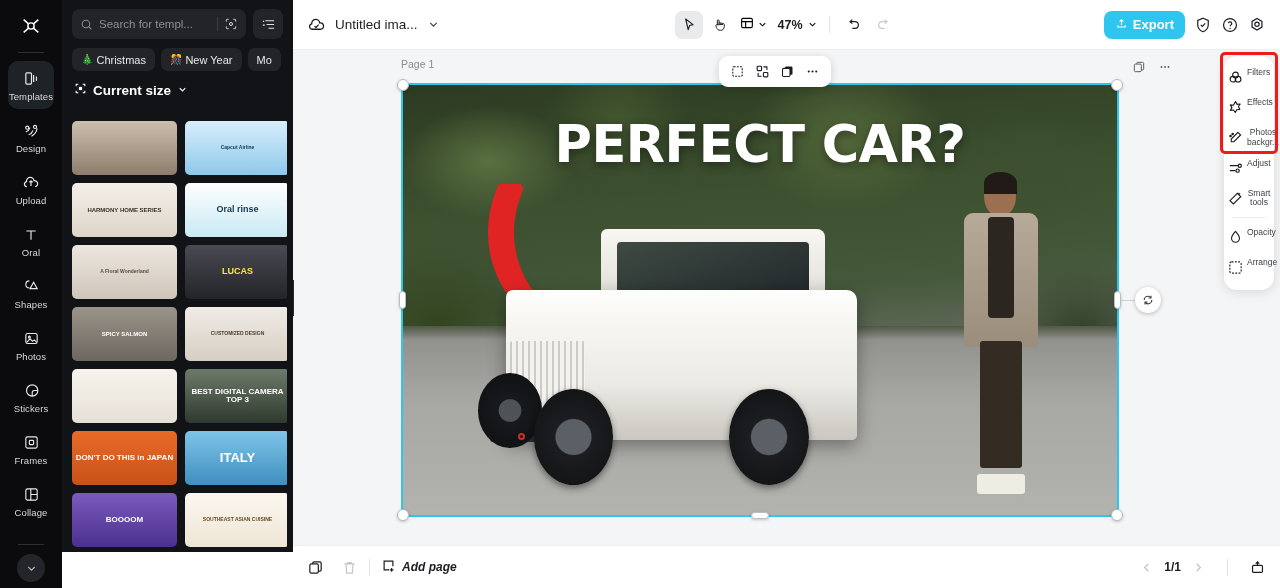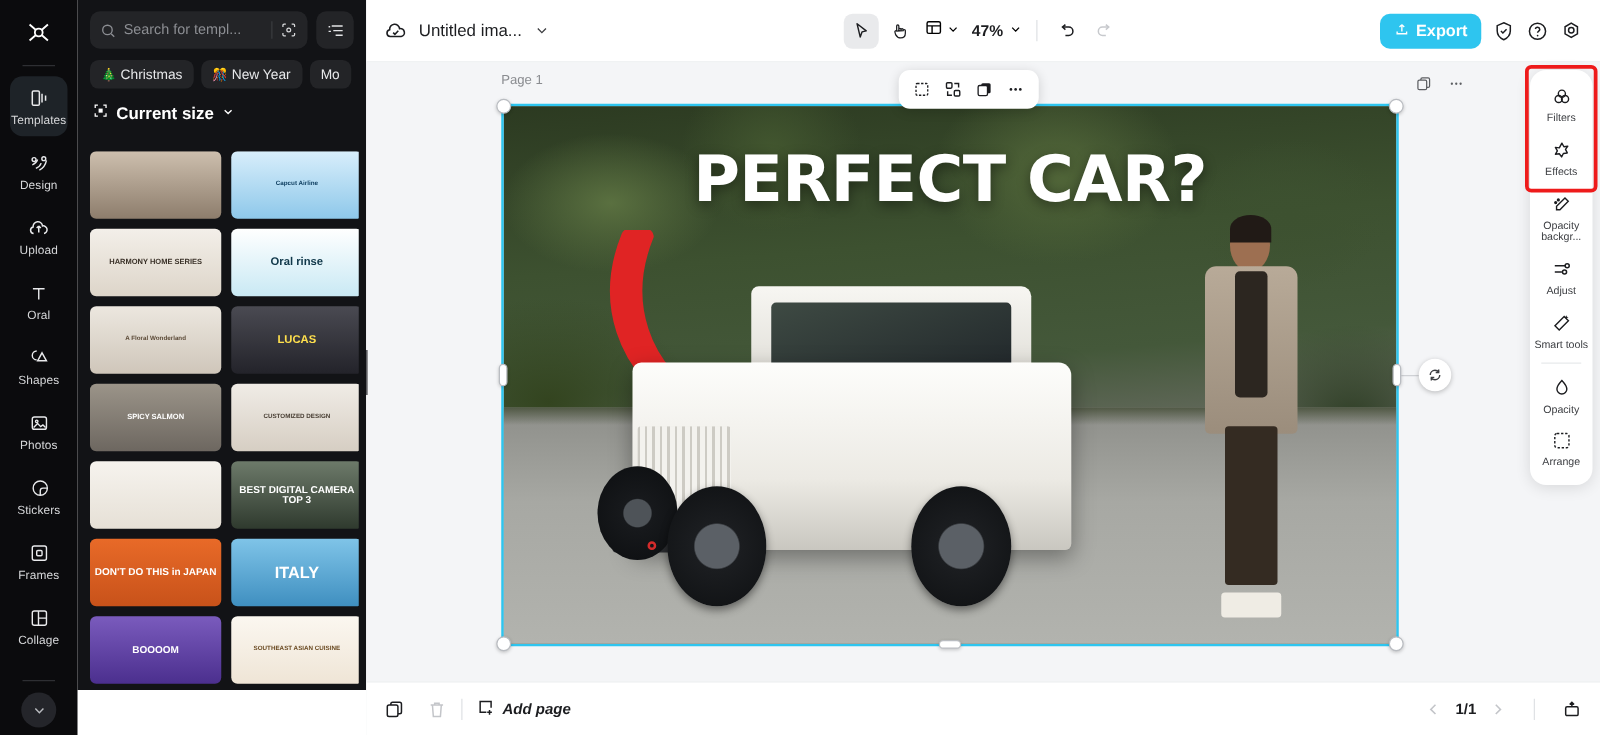--- a/index.html
+++ b/index.html
@@ -211,22 +211,22 @@
   .pg-nav { color:#c3c5c9; display:flex; cursor:pointer; }
   .pg-count { font-size:12px; color:#1c1d20; font-weight:bold; }
 
   
   .rpanel {
     position:absolute; right:6px; top:56px; width:50px; background:#fff;
     border-radius:13px; box-shadow:0 2px 12px rgba(0,0,0,.12);
     padding:6px 0 8px; display:flex; flex-direction:column; align-items:center; z-index:8;
   }
   .rp-item {
-    width:46px; padding:6px 1px 5px; display:flex; flex-direction:column;
-    align-items:center; gap:3px; cursor:pointer;
+    width:46px; padding:6px 1px 5px; display:flex; 
+    gap:3px; cursor:pointer;
   }
   .rp-item .rpi { color:#1c1d20; display:flex; align-items:center; justify-content:center; height:19px; }
   .rp-item .rpl { font-size:8.5px; color:#3c3e42; text-align:center; line-height:1.15; }
   .rp-div { width:32px; height:1px; background:#e8eaec; margin:4px 0; }
   .rp-highlight {
     position:absolute; left:-4px; top:-4px; width:58px; height:102px;
     border:3px solid #ee1b1b; border-radius:5px; pointer-events:none; z-index:9;
   }
 </style>
 </head>
@@ -721,21 +721,21 @@
       </div>
 
       <div class="rp-item">
         <span class="rpi">
           <svg width="17" height="17" viewBox="0 0 24 24" fill="none" stroke="currentColor" stroke-width="1.6">
             <path d="M15.5 4.8l3.7 3.7L9.8 18H6v-3.8z"></path>
               <circle cx="8" cy="7" r="1" fill="currentColor"></circle>
               <circle cx="5" cy="10" r="1" fill="currentColor"></circle>
           </svg>
         </span>
-        <span class="rpl">Opacity backgr...</span>
+        <span class="rpl">Photos backgr...</span>
       </div>
 
       <div class="rp-item">
         <span class="rpi">
           <svg width="17" height="17" viewBox="0 0 24 24" fill="none" stroke="currentColor" stroke-width="1.7">
             <path d="M4 8h12M4 15h8"></path>
               <circle cx="18" cy="8" r="2.3"></circle>
               <circle cx="15" cy="15" r="2.3"></circle>
           </svg>
         </span>

